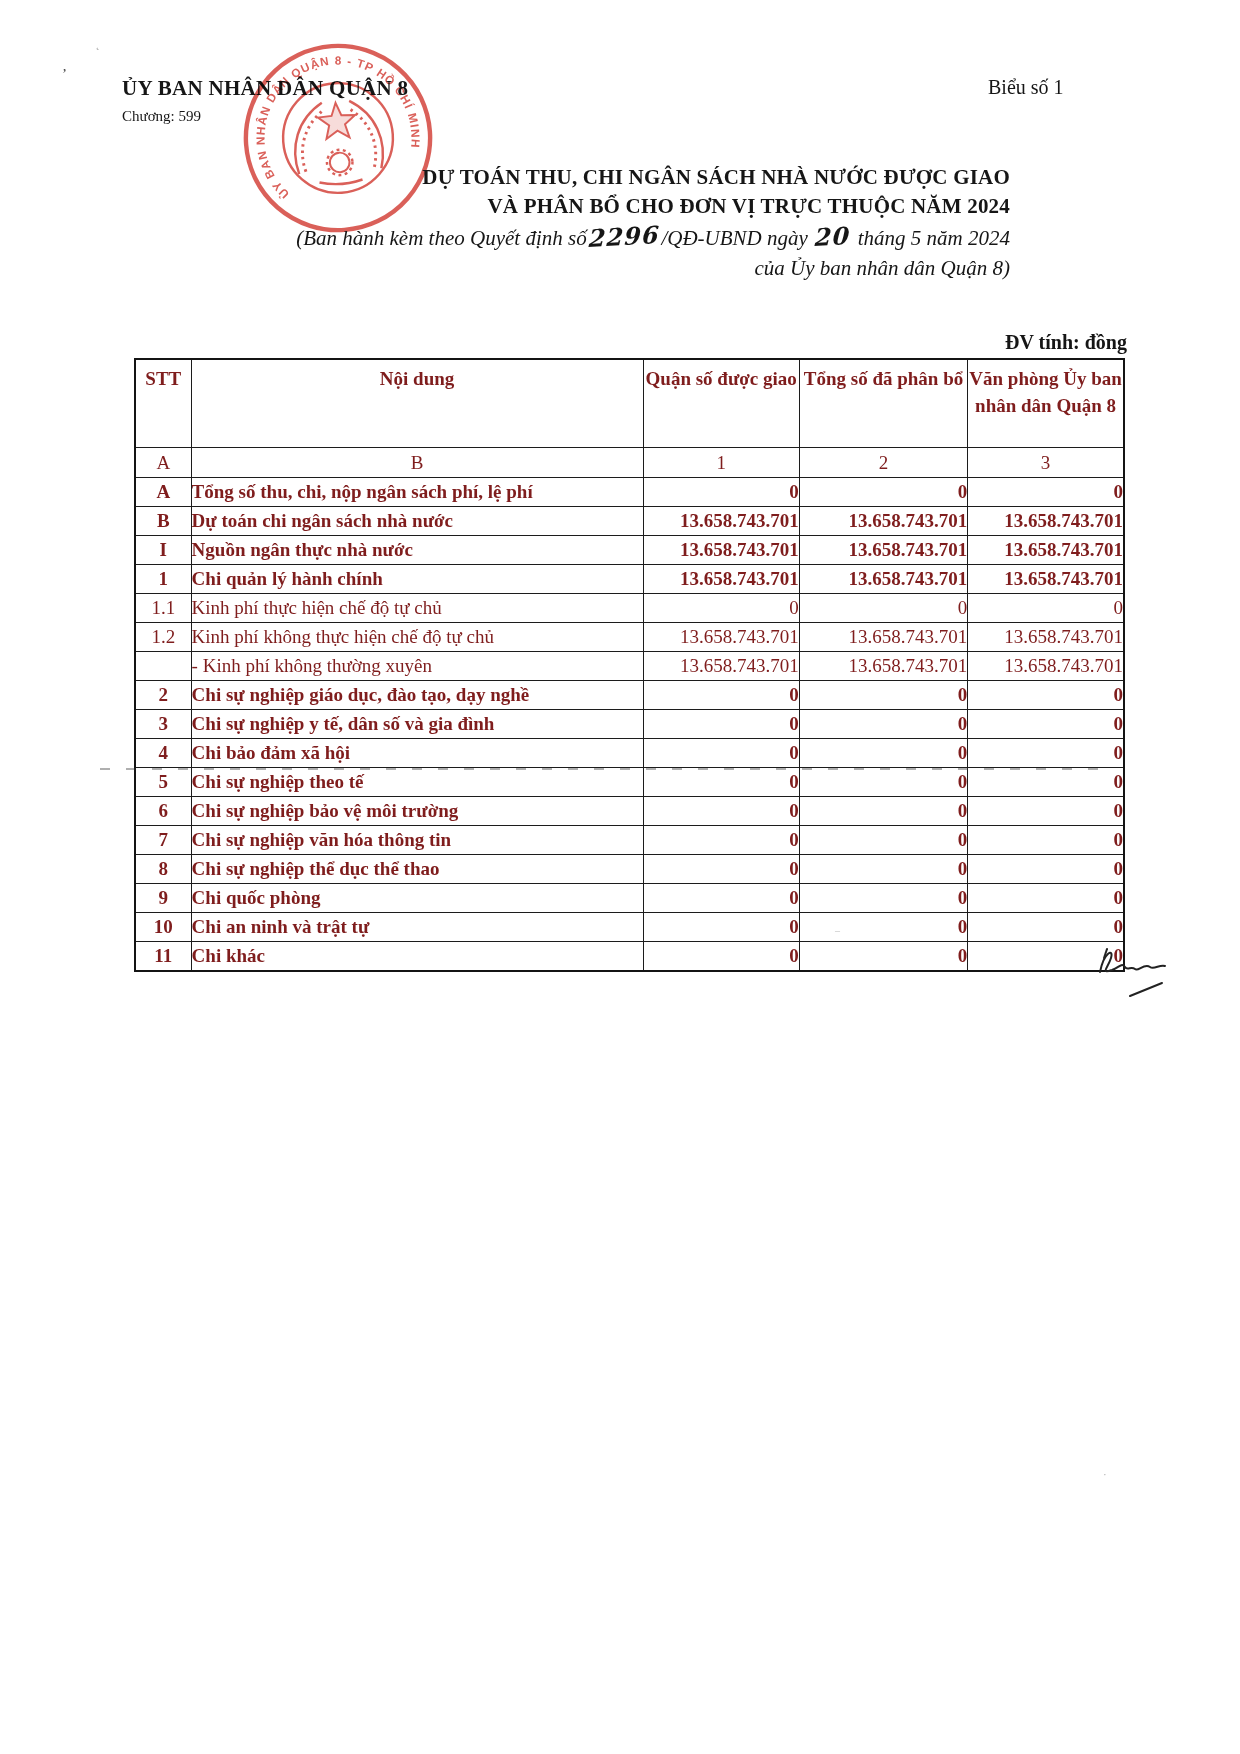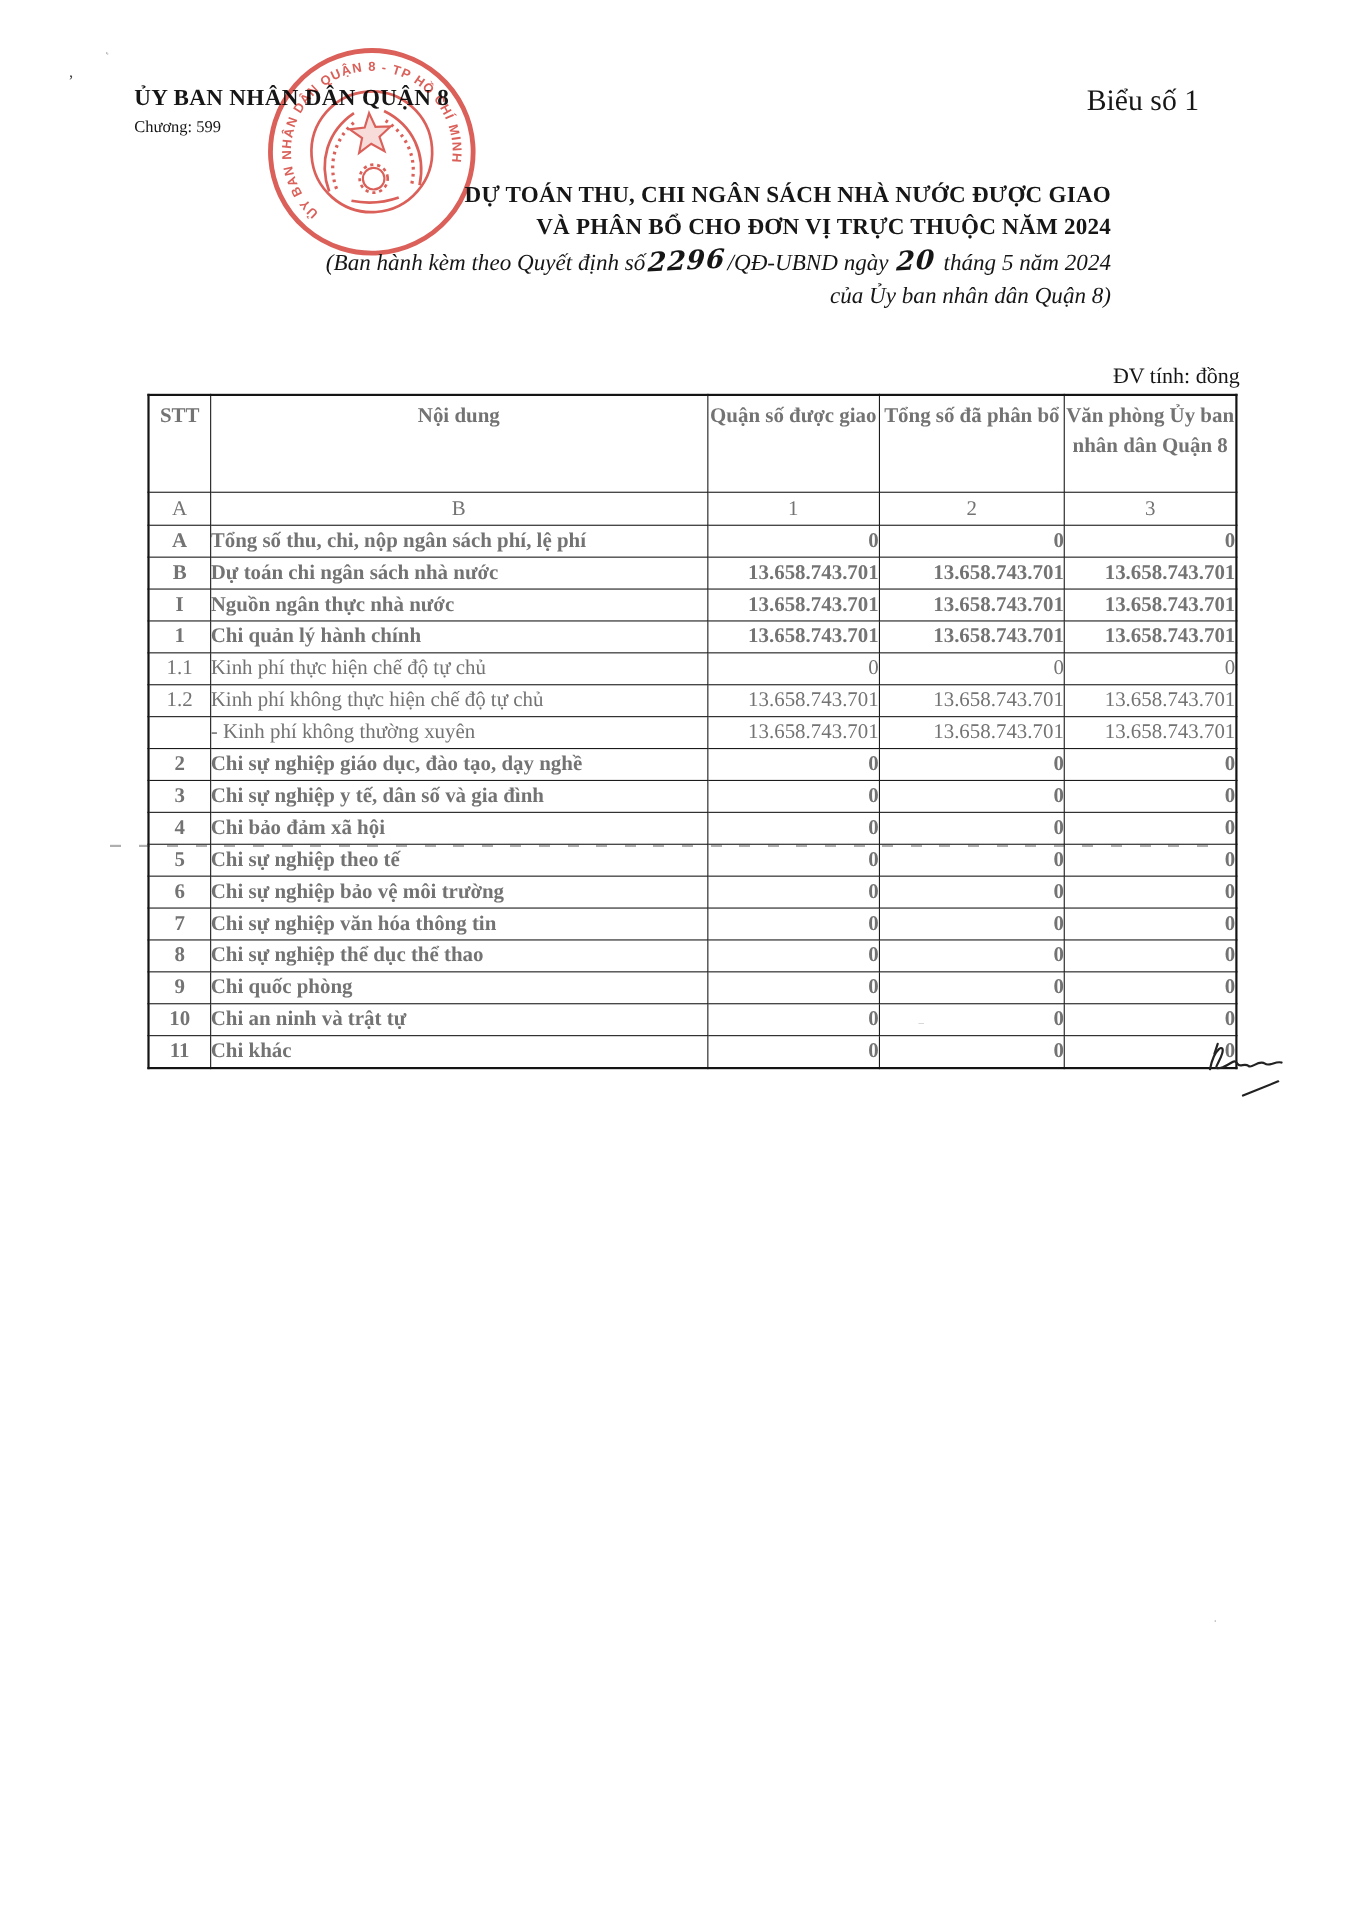--- a/index.html
+++ b/index.html
@@ -15,45 +15,45 @@
   .org-name{
     position:absolute;left:122px;top:76px;
     font-size:21px;font-weight:bold;letter-spacing:.3px;white-space:nowrap;
   }
   .chapter{
     position:absolute;left:122px;top:108px;
     font-size:15px;white-space:nowrap;
   }
   .form-no{
     position:absolute;left:988px;top:76px;
-    font-size:27px;white-space:nowrap;
+    font-size:20px;white-space:nowrap;
   }
   
   .title-block{
     position:absolute;left:118px;top:163px;width:892px;
     text-align:right;line-height:29px;
   }
   .title-line{font-size:21px;font-weight:bold;letter-spacing:.2px;}
   .issued-line{font-size:21px;font-style:italic;margin-top:1px;}
   .handwrite{
     font-family:"DejaVu Serif",serif;
     font-style:italic;font-weight:bold;font-size:24px;
     letter-spacing:1px;display:inline-block;transform:rotate(-3deg) skewX(-6deg);
     padding:0 2px;
   }
   
   .unit-note{
     position:absolute;left:134px;top:331px;width:993px;
-    text-align:right;font-size:20px;
+    text-align:right;font-size:20px;font-weight:bold;
   }
   
   .doc-table{
     position:absolute;left:134px;top:358px;
     border-collapse:collapse;table-layout:fixed;
-    width:991px;font-size:19px;color:#737373;
+    width:991px;font-size:19px;color:#7f1d1d;
   }
   .doc-table td,.doc-table th{
     border:1px solid #1c1c1c;overflow:hidden;white-space:nowrap;
     line-height:26px;
   }
   .doc-table{border:2px solid #141414;}
   .doc-table thead th{
     font-weight:bold;text-align:center;vertical-align:top;
     padding-top:5px;height:81px;white-space:normal;line-height:27px;
   }

